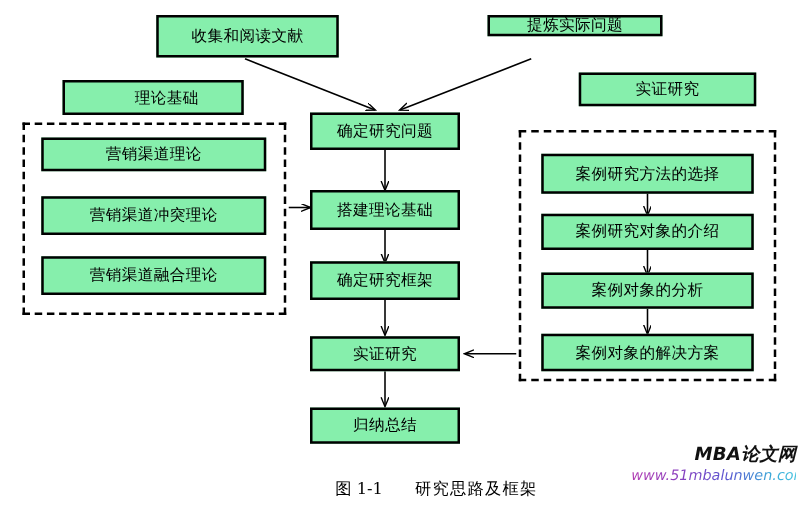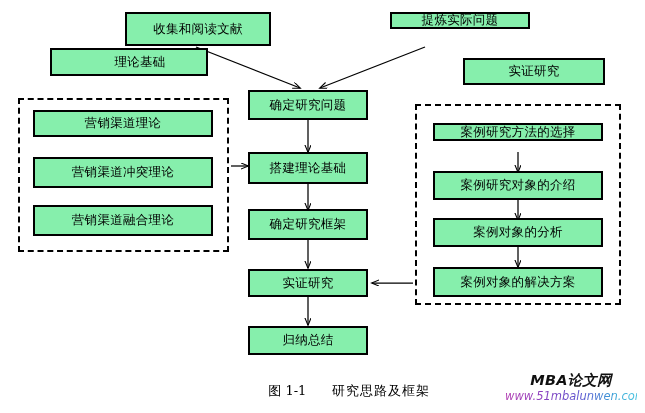--- a/index.html
+++ b/index.html
@@ -11,21 +11,21 @@
        justify-content:center;text-align:center;line-height:1;}
   .box span{display:block;font-size:12.5px;letter-spacing:.3px;white-space:nowrap;}
   .group{position:absolute;box-sizing:border-box;background:transparent;
          border:2.5px dashed #000000;}
   svg.wires{position:absolute;left:0;top:0;width:645px;height:413px;
             pointer-events:none;overflow:visible;}
   .caption{position:absolute;left:0;top:382px;width:430px;text-align:right;
            font-family:"DejaVu Serif","Liberation Serif",serif;font-size:13px;
            letter-spacing:1px;color:#000;}
   .caption .num{letter-spacing:0;}
-  .wm{position:absolute;right:8px;top:373px;width:132px;text-align:center;}
+  .wm{position:absolute;right:8px;top:357px;width:132px;text-align:right;}
   .wm-title{font-family:"DejaVu Sans","Liberation Sans",sans-serif;
             font-weight:bold;font-style:italic;font-size:14.5px;color:#111;
             letter-spacing:.2px;line-height:1.1;}
   .wm-url{font-family:"DejaVu Sans","Liberation Sans",sans-serif;
           font-style:italic;font-size:11.5px;line-height:1.2;margin-top:1px;
           background:linear-gradient(90deg,#b13bb1 0%,#8c3fbe 28%,#5a55d0 58%,#3aa9d8 85%,#49c3e0 100%);
           -webkit-background-clip:text;background-clip:text;color:transparent;
           -webkit-text-fill-color:transparent;}
 </style>
 </head>
@@ -57,21 +57,21 @@
     </g>
   </svg>
 
   <div class="box" style="left:125px;top:12px;width:146px;height:34px;">
     <span>收集和阅读文献</span>
   </div>
   <div class="box" style="left:390px;top:12px;width:140px;height:17px;">
     <span>提炼实际问题</span>
   </div>
 
-  <div class="box" style="left:50px;top:48px;width:158px;height:28px;padding-left:22px;">
+  <div class="box" style="left:50px;top:64px;width:145px;height:28px;padding-left:22px;">
     <span>理论基础</span>
   </div>
   <div class="box" style="left:463px;top:58px;width:142px;height:27px;">
     <span>实证研究</span>
   </div>
 
   <div class="box" style="left:248px;top:90px;width:120px;height:30px;">
     <span>确定研究问题</span>
   </div>
   <div class="box" style="left:248px;top:152px;width:120px;height:32px;">
@@ -90,21 +90,21 @@
   <div class="box" style="left:33px;top:110px;width:180px;height:27px;">
     <span>营销渠道理论</span>
   </div>
   <div class="box" style="left:33px;top:157px;width:180px;height:31px;">
     <span>营销渠道冲突理论</span>
   </div>
   <div class="box" style="left:33px;top:205px;width:180px;height:31px;">
     <span>营销渠道融合理论</span>
   </div>
 
-  <div class="box" style="left:433px;top:123px;width:170px;height:18px;">
+  <div class="box" style="left:433px;top:123px;width:170px;height:32px;">
     <span>案例研究方法的选择</span>
   </div>
   <div class="box" style="left:433px;top:171px;width:170px;height:29px;">
     <span>案例研究对象的介绍</span>
   </div>
   <div class="box" style="left:433px;top:218px;width:170px;height:29px;">
     <span>案例对象的分析</span>
   </div>
   <div class="box" style="left:433px;top:255px;width:170px;height:30px;margin-top:12px;">
     <span>案例对象的解决方案</span>

